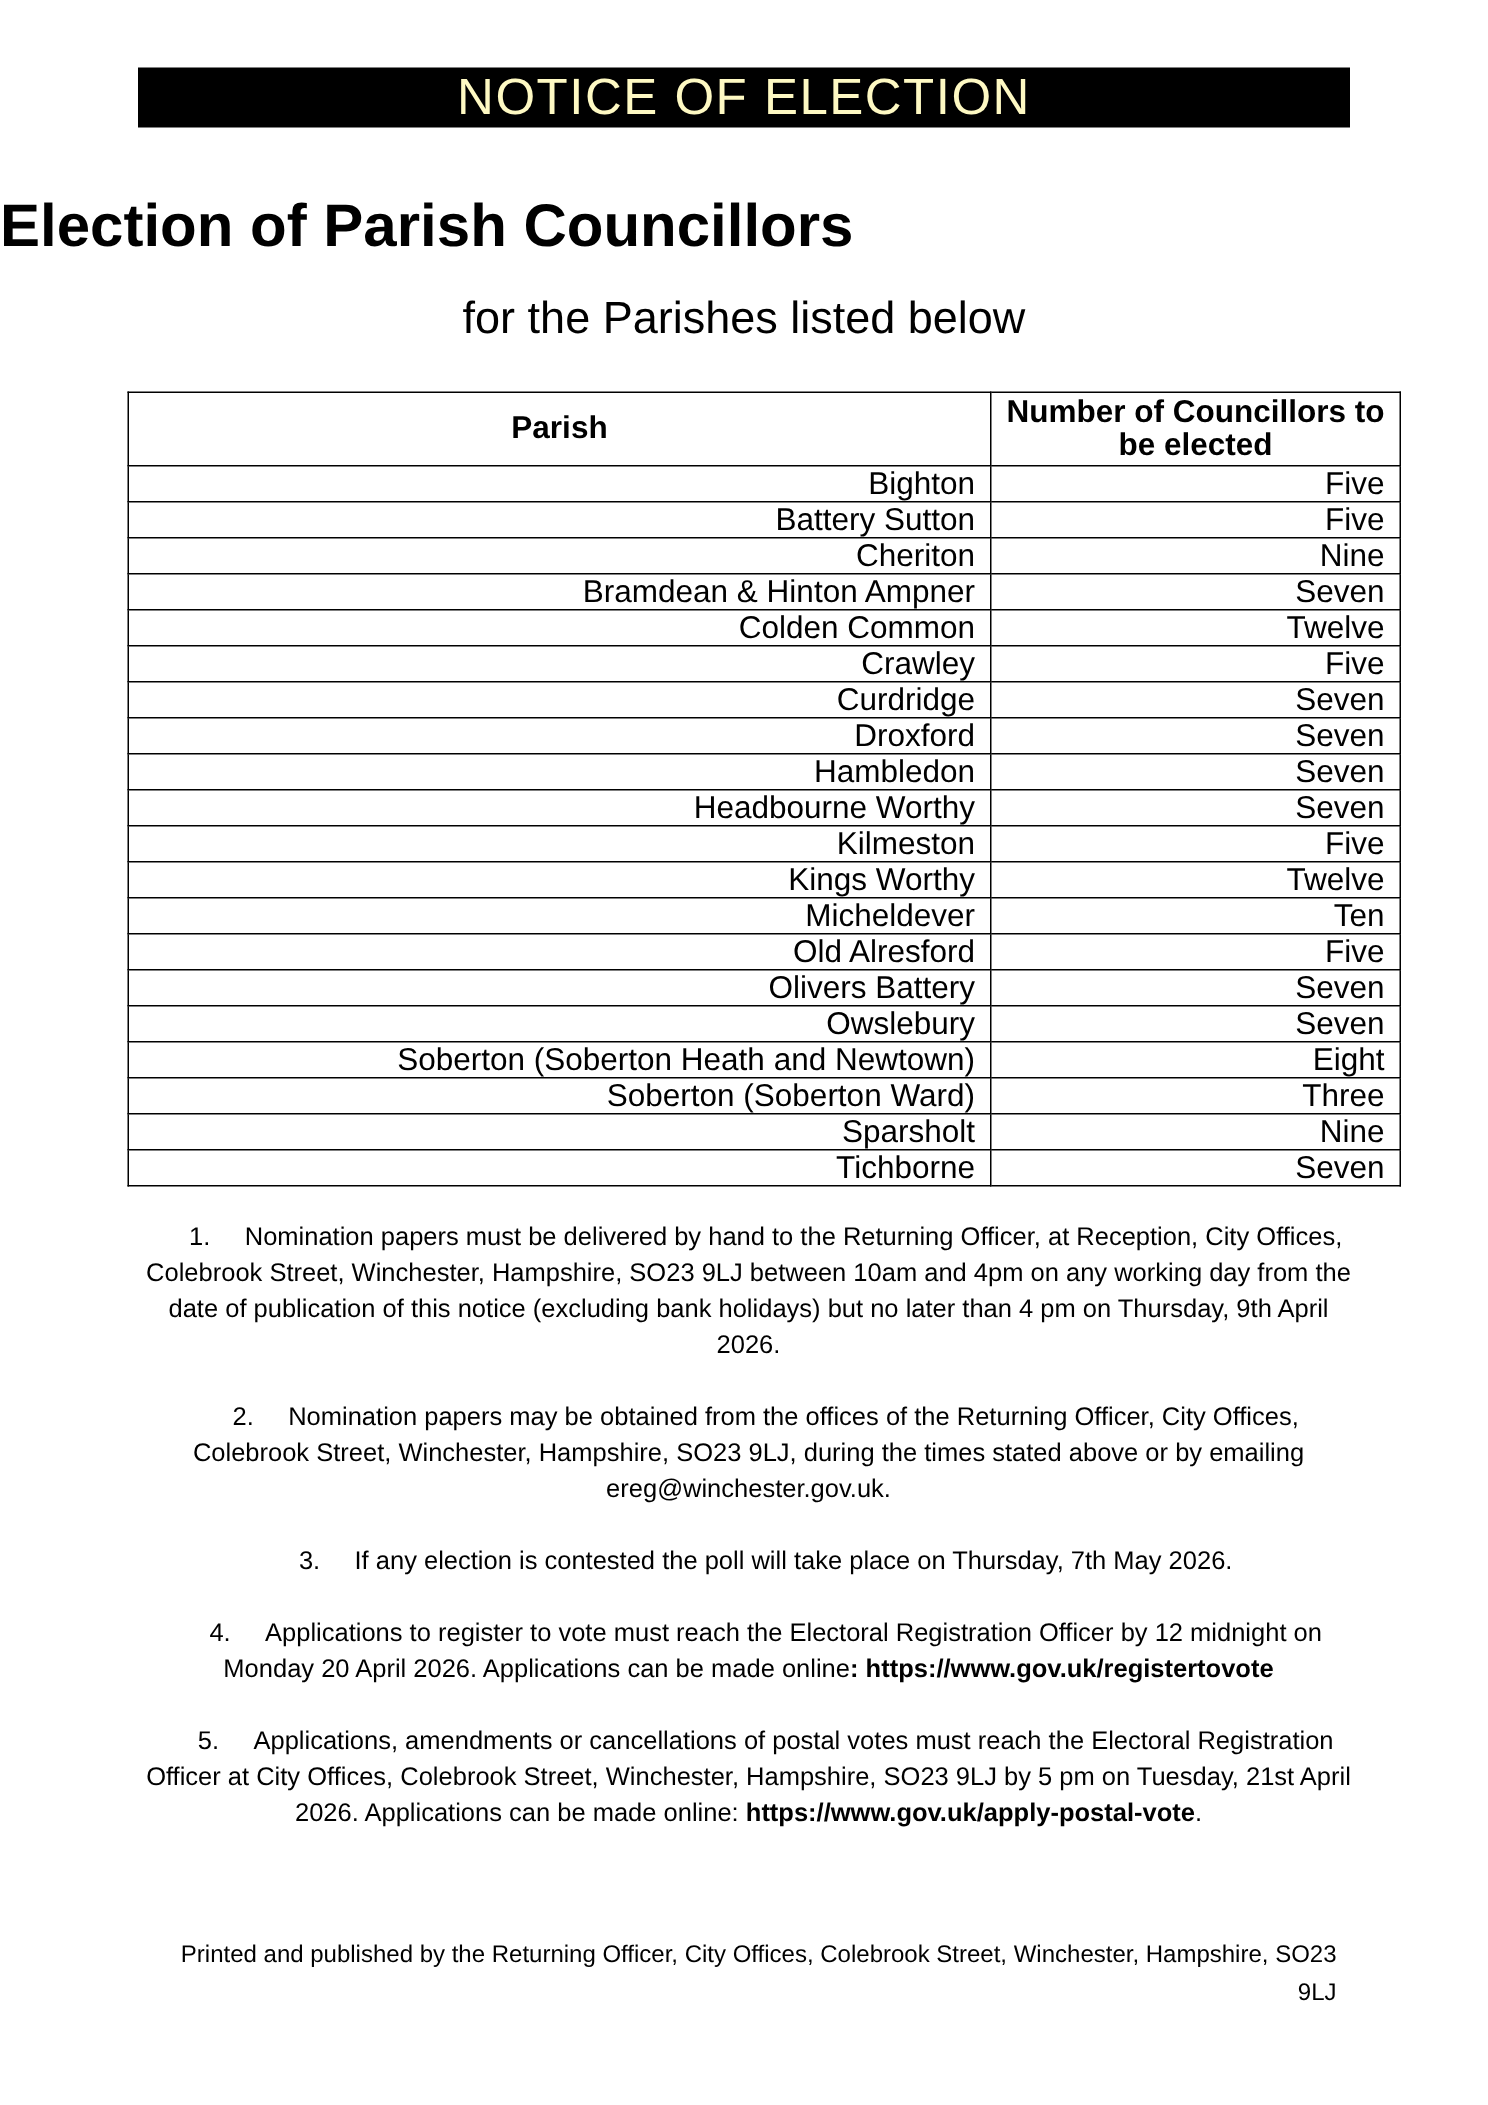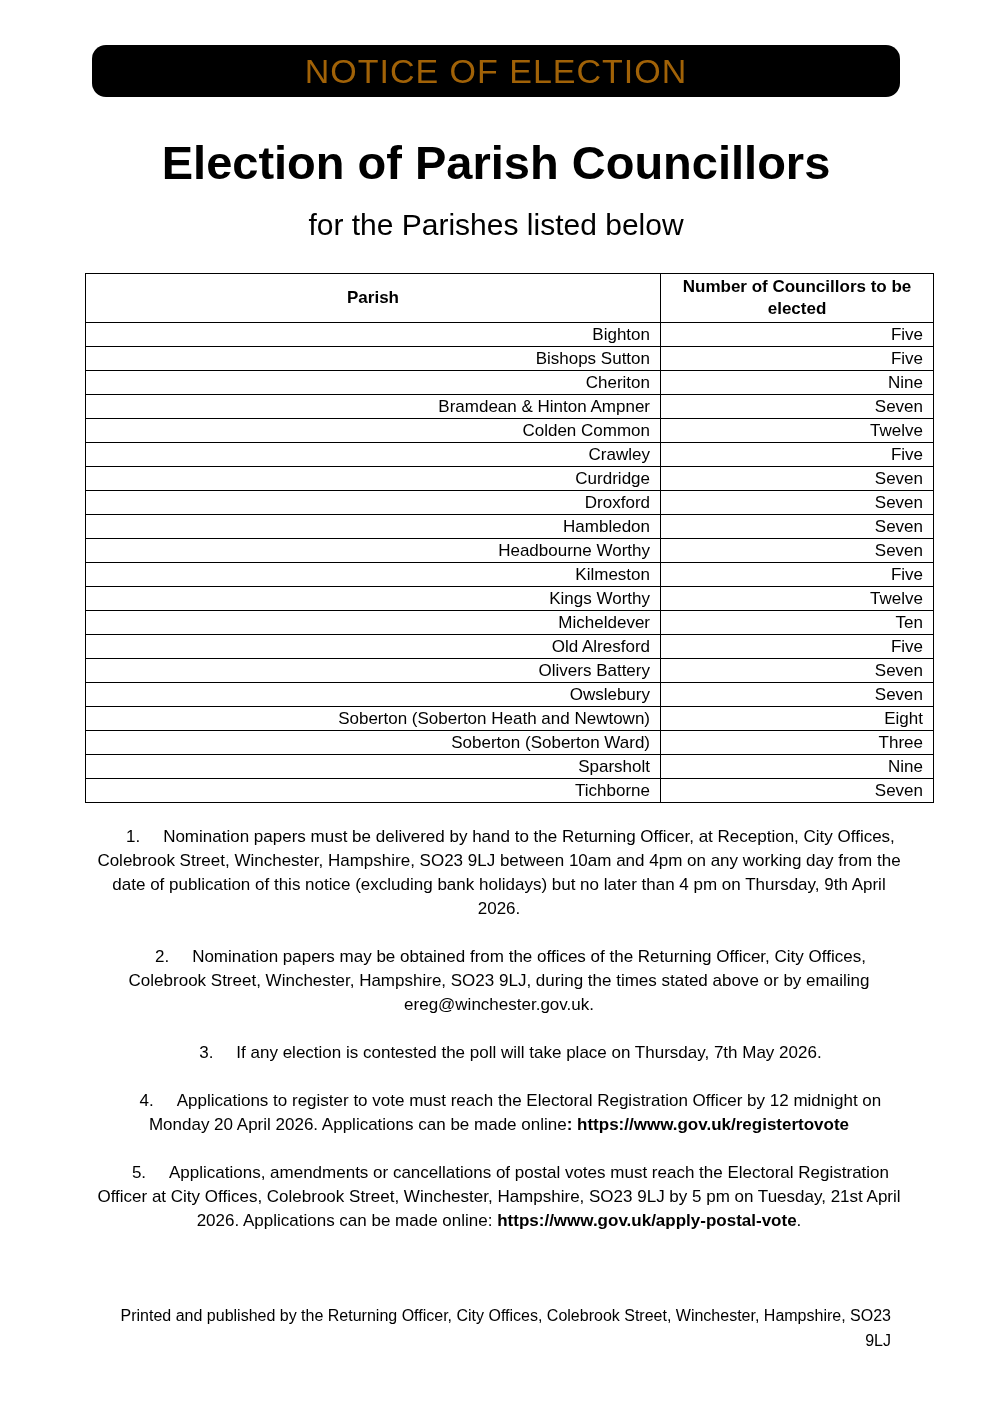--- a/index.html
+++ b/index.html
@@ -8,48 +8,47 @@
     width: 992px;
     height: 1403px;
     margin: 0 auto;
     font-family: "Liberation Sans", sans-serif;
     color: #000000;
     position: relative;
     overflow: hidden;
   }
   .banner {
     margin: 45px 92px 0 92px;
-    height: 52px;
+    height: 40px;
     background: #000000;
-    color: #a16207;
+    color: #fef9c3;
     display: flex;
     align-items: center;
     justify-content: center;
     font-size: 34px;
     letter-spacing: 1px;
-    border-radius: 14px;
   }
   .main-title {
     margin-top: 40px;
-    text-align: center;
-    font-size: 47px;
+    text-align: left;
+    font-size: 40px;
     font-weight: bold;
     line-height: 52px;
   }
   .subtitle {
     margin-top: 18px;
     text-align: center;
     font-size: 30px;
     line-height: 36px;
   }
   table.parish-table {
     margin: 30px 0 0 85px;
     width: 848px;
     border-collapse: collapse;
-    font-size: 17px;
+    font-size: 21px;
     table-layout: fixed;
   }
   .parish-table col.c1 { width: 575px; }
   .parish-table col.c2 { width: 273px; }
   .parish-table th, .parish-table td {
     border: 1.5px solid #000000;
   }
   .parish-table th {
     font-weight: bold;
     text-align: center;
@@ -110,21 +109,21 @@
       <th>Parish</th>
       <th>Number of Councillors to be elected</th>
     </tr>
   </thead>
   <tbody>
       <tr>
         <td class="cell-left">Bighton</td>
         <td class="cell-center">Five</td>
       </tr>
       <tr>
-        <td class="cell-left">Bishops Sutton</td>
+        <td class="cell-left">Battery Sutton</td>
         <td class="cell-center">Five</td>
       </tr>
       <tr>
         <td class="cell-left">Cheriton</td>
         <td class="cell-center">Nine</td>
       </tr>
       <tr>
         <td class="cell-left">Bramdean &amp; Hinton Ampner</td>
         <td class="cell-center">Seven</td>
       </tr>

